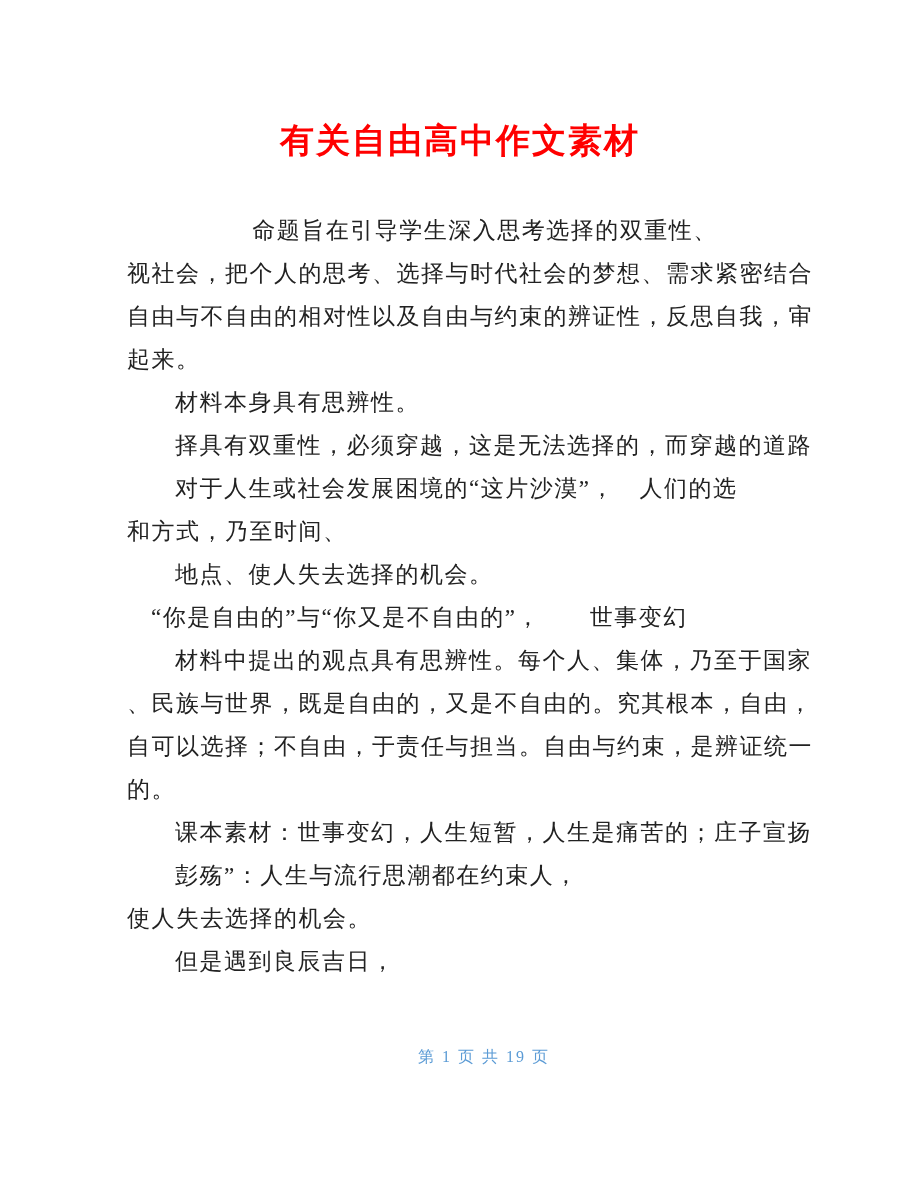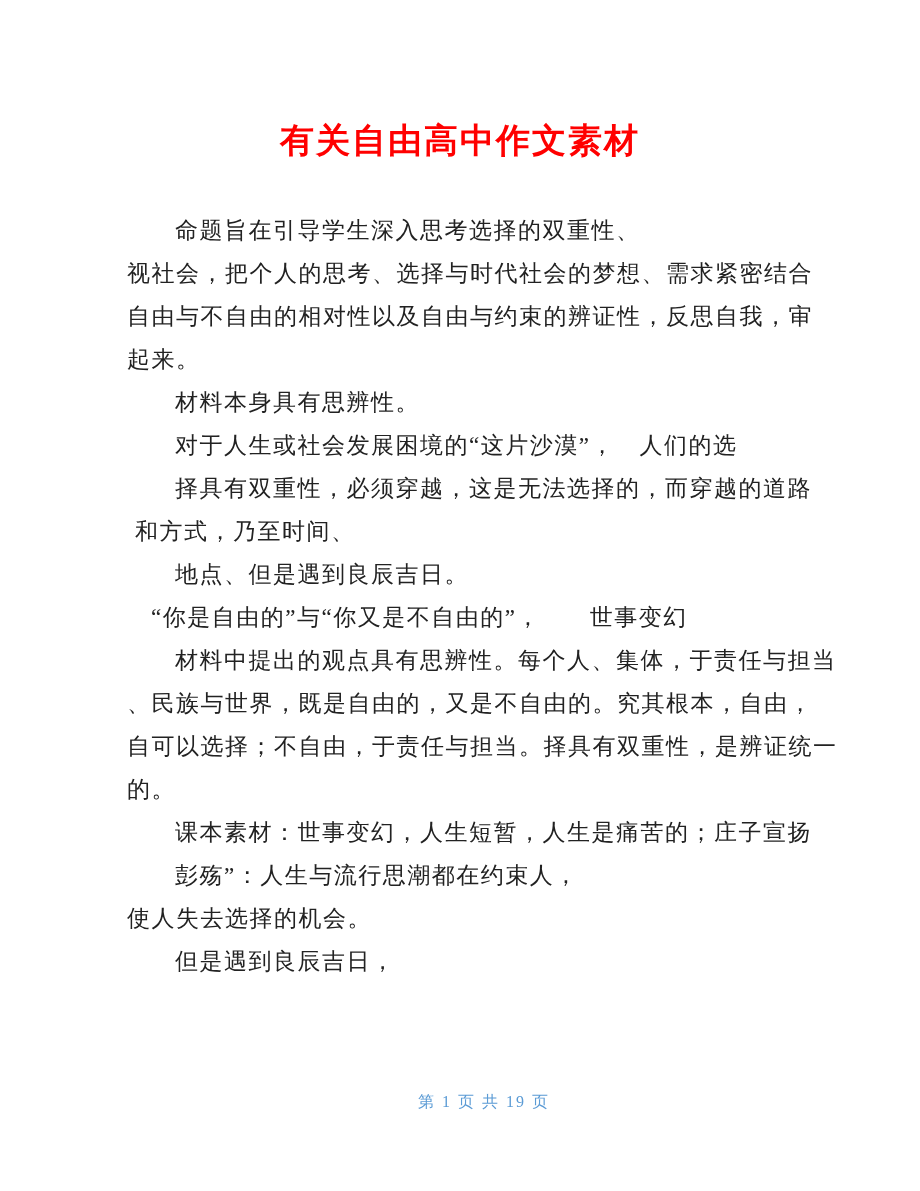--- a/index.html
+++ b/index.html
@@ -35,52 +35,52 @@
     letter-spacing: 1.5px;
   }
   .text-line {
     height: 43px;
     line-height: 43px;
     white-space: nowrap;
     overflow: visible;
   }
   .page-footer {
     position: absolute;
-    top: 1092px;
+    top: 1047px;
     left: 0;
     right: 0;
     text-align: center;
     font-size: 16px;
     letter-spacing: 2px;
     color: #5b9bd5;
     font-family: "Liberation Serif", serif;
     margin-left: 48px;
   }
 </style>
 </head>
 <body>
 
 <div class="page">
 
   <h1 class="doc-title">有关自由高中作文素材</h1>
 
   <div class="body-text">
-      <div class="text-line" style="text-indent: 48px;">命题旨在引导学生深入思考选择的双重性、</div>
+      <div class="text-line" style="text-indent: 48px; text-align: center;">命题旨在引导学生深入思考选择的双重性、</div>
       <div class="text-line" style="text-indent: 0px;">视社会，把个人的思考、选择与时代社会的梦想、需求紧密结合</div>
       <div class="text-line" style="text-indent: 0px;">自由与不自由的相对性以及自由与约束的辨证性，反思自我，审</div>
       <div class="text-line" style="text-indent: 0px;">起来。</div>
       <div class="text-line" style="text-indent: 48px;">材料本身具有思辨性。</div>
+      <div class="text-line" style="text-indent: 48px;">择具有双重性，必须穿越，这是无法选择的，而穿越的道路</div>
       <div class="text-line" style="text-indent: 48px;">对于人生或社会发展困境的“这片沙漠”，　人们的选</div>
-      <div class="text-line" style="text-indent: 48px;">择具有双重性，必须穿越，这是无法选择的，而穿越的道路</div>
-      <div class="text-line" style="text-indent: 0px; margin-left: 8px;">和方式，乃至时间、</div>
-      <div class="text-line" style="text-indent: 48px;">地点、但是遇到良辰吉日。</div>
+      <div class="text-line" style="text-indent: 0px;">和方式，乃至时间、</div>
+      <div class="text-line" style="text-indent: 48px;">地点、使人失去选择的机会。</div>
       <div class="text-line" style="text-indent: 24px;">“你是自由的”与“你又是不自由的”，　　世事变幻</div>
-      <div class="text-line" style="text-indent: 48px;">材料中提出的观点具有思辨性。每个人、集体，于责任与担当</div>
+      <div class="text-line" style="text-indent: 48px;">材料中提出的观点具有思辨性。每个人、集体，乃至于国家</div>
       <div class="text-line" style="text-indent: 0px;">、民族与世界，既是自由的，又是不自由的。究其根本，自由，</div>
-      <div class="text-line" style="text-indent: 0px;">自可以选择；不自由，于责任与担当。择具有双重性，是辨证统一</div>
+      <div class="text-line" style="text-indent: 0px;">自可以选择；不自由，于责任与担当。自由与约束，是辨证统一</div>
       <div class="text-line" style="text-indent: 0px;">的。</div>
       <div class="text-line" style="text-indent: 48px;">课本素材：世事变幻，人生短暂，人生是痛苦的；庄子宣扬</div>
       <div class="text-line" style="text-indent: 48px;">彭殇”：人生与流行思潮都在约束人，</div>
       <div class="text-line" style="text-indent: 0px;">使人失去选择的机会。</div>
       <div class="text-line" style="text-indent: 48px;">但是遇到良辰吉日，</div>
     </div>
 
   <div class="page-footer">第 1 页 共 19 页</div>
 
 </div>

